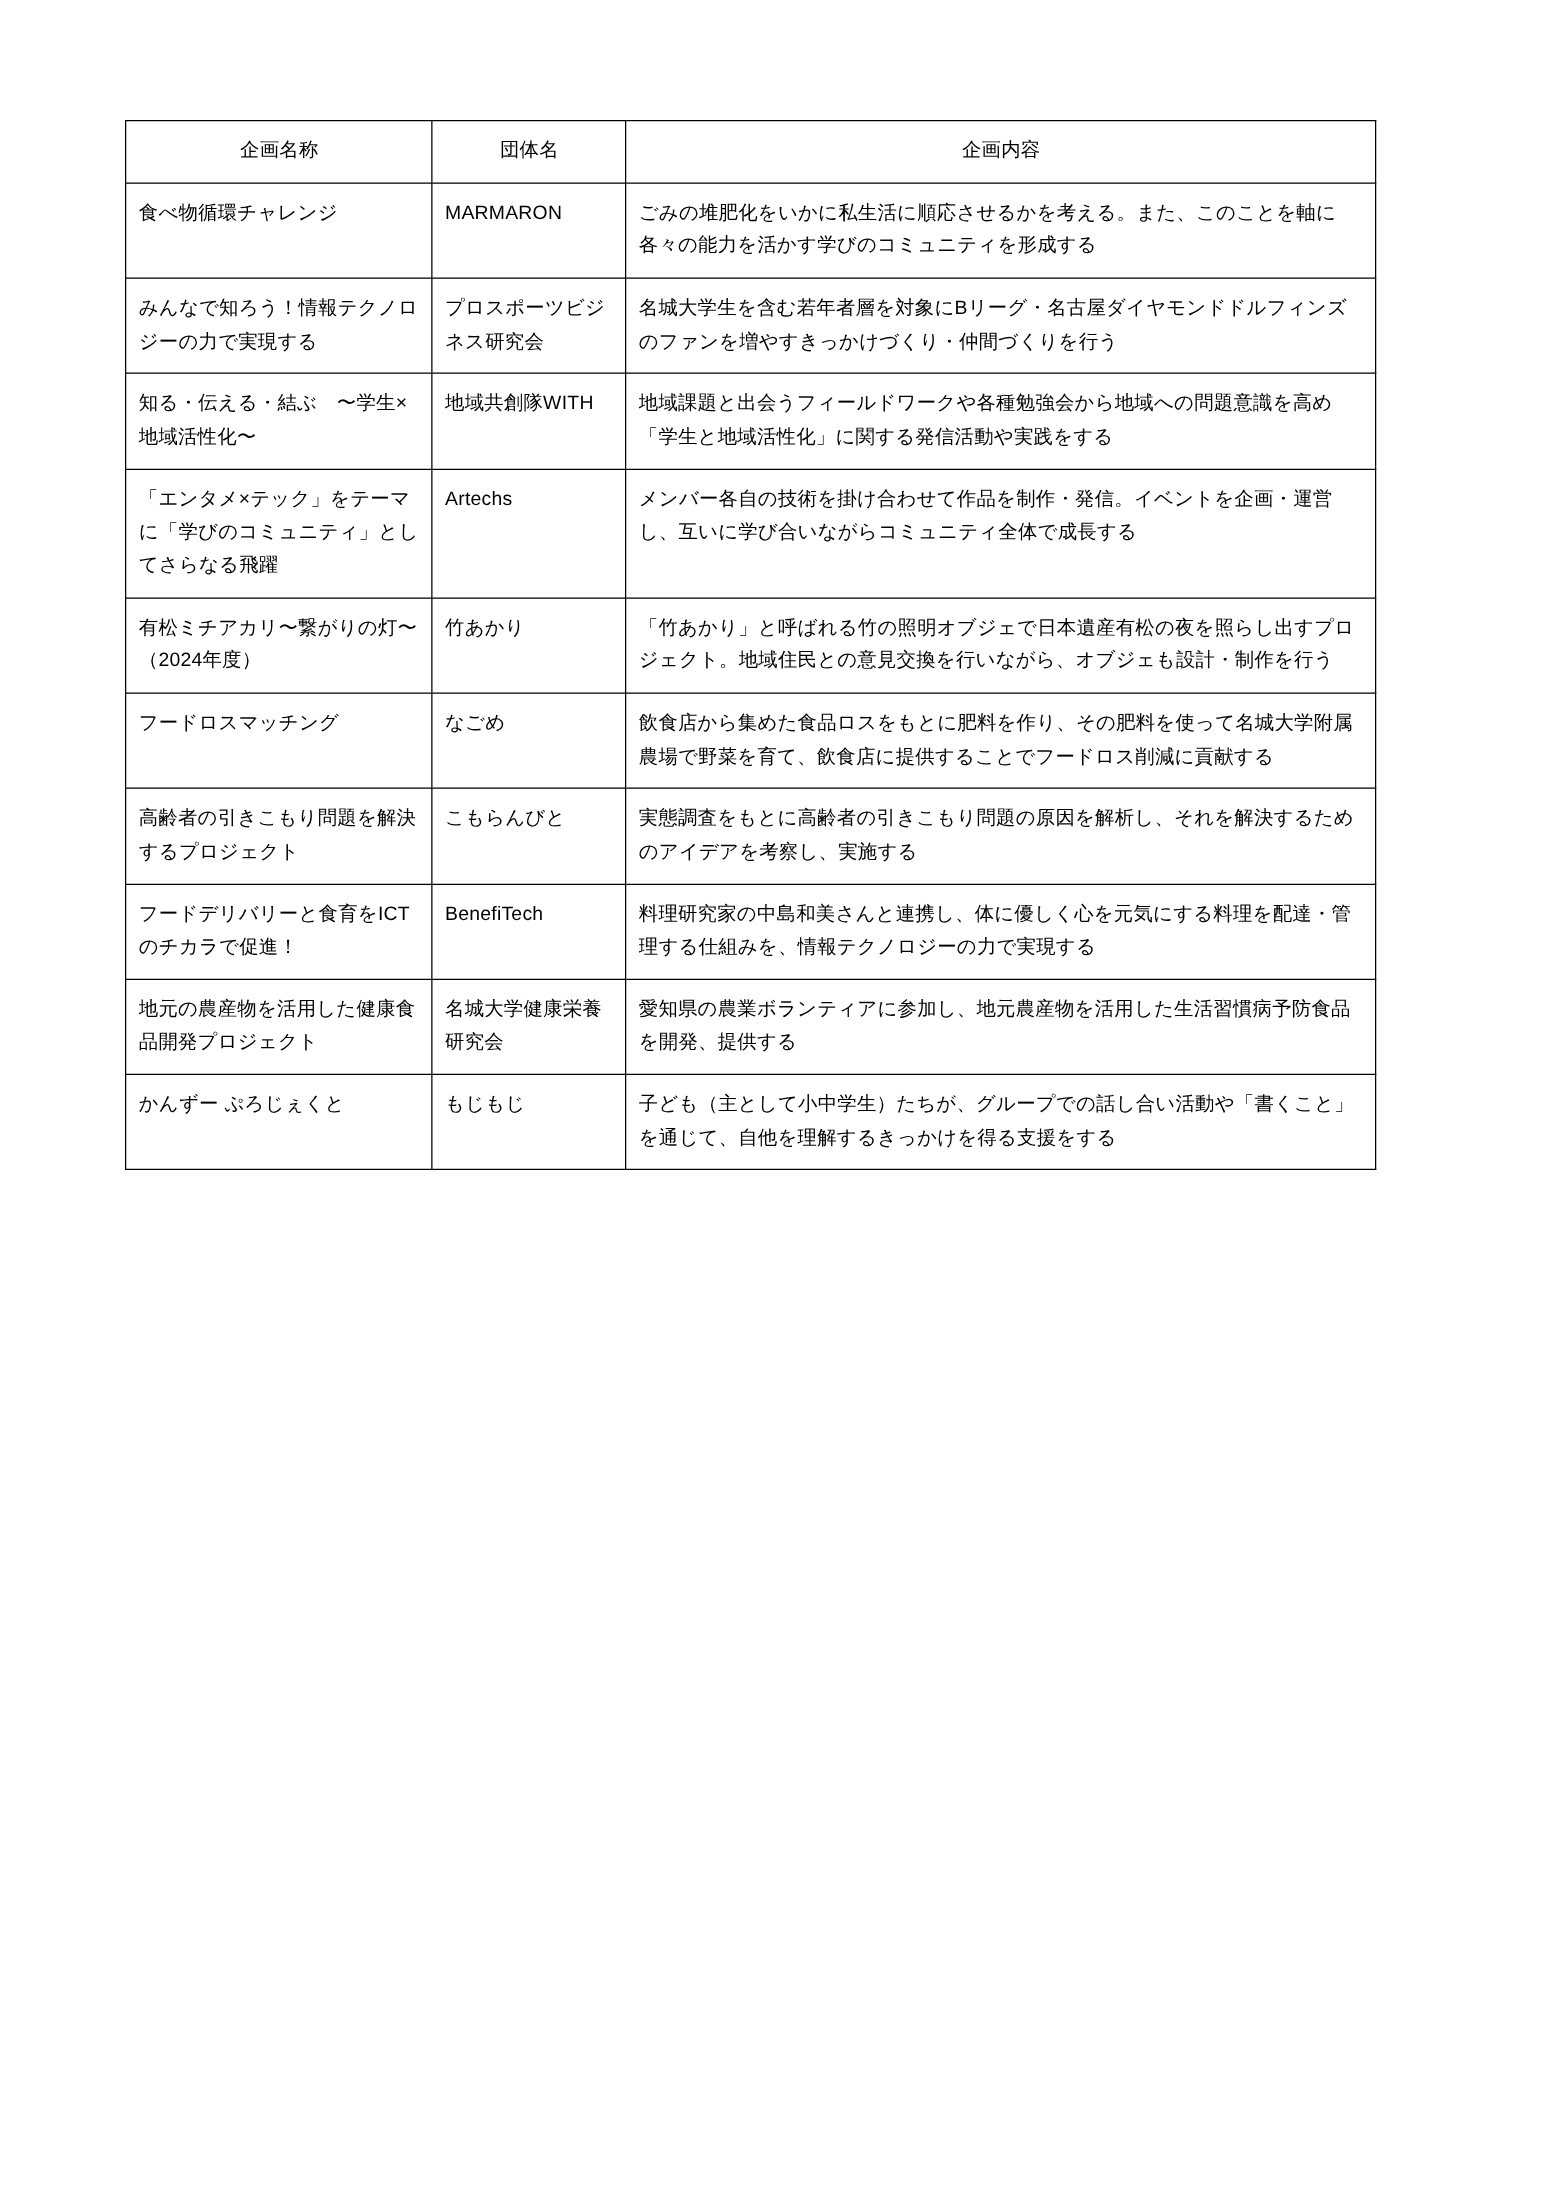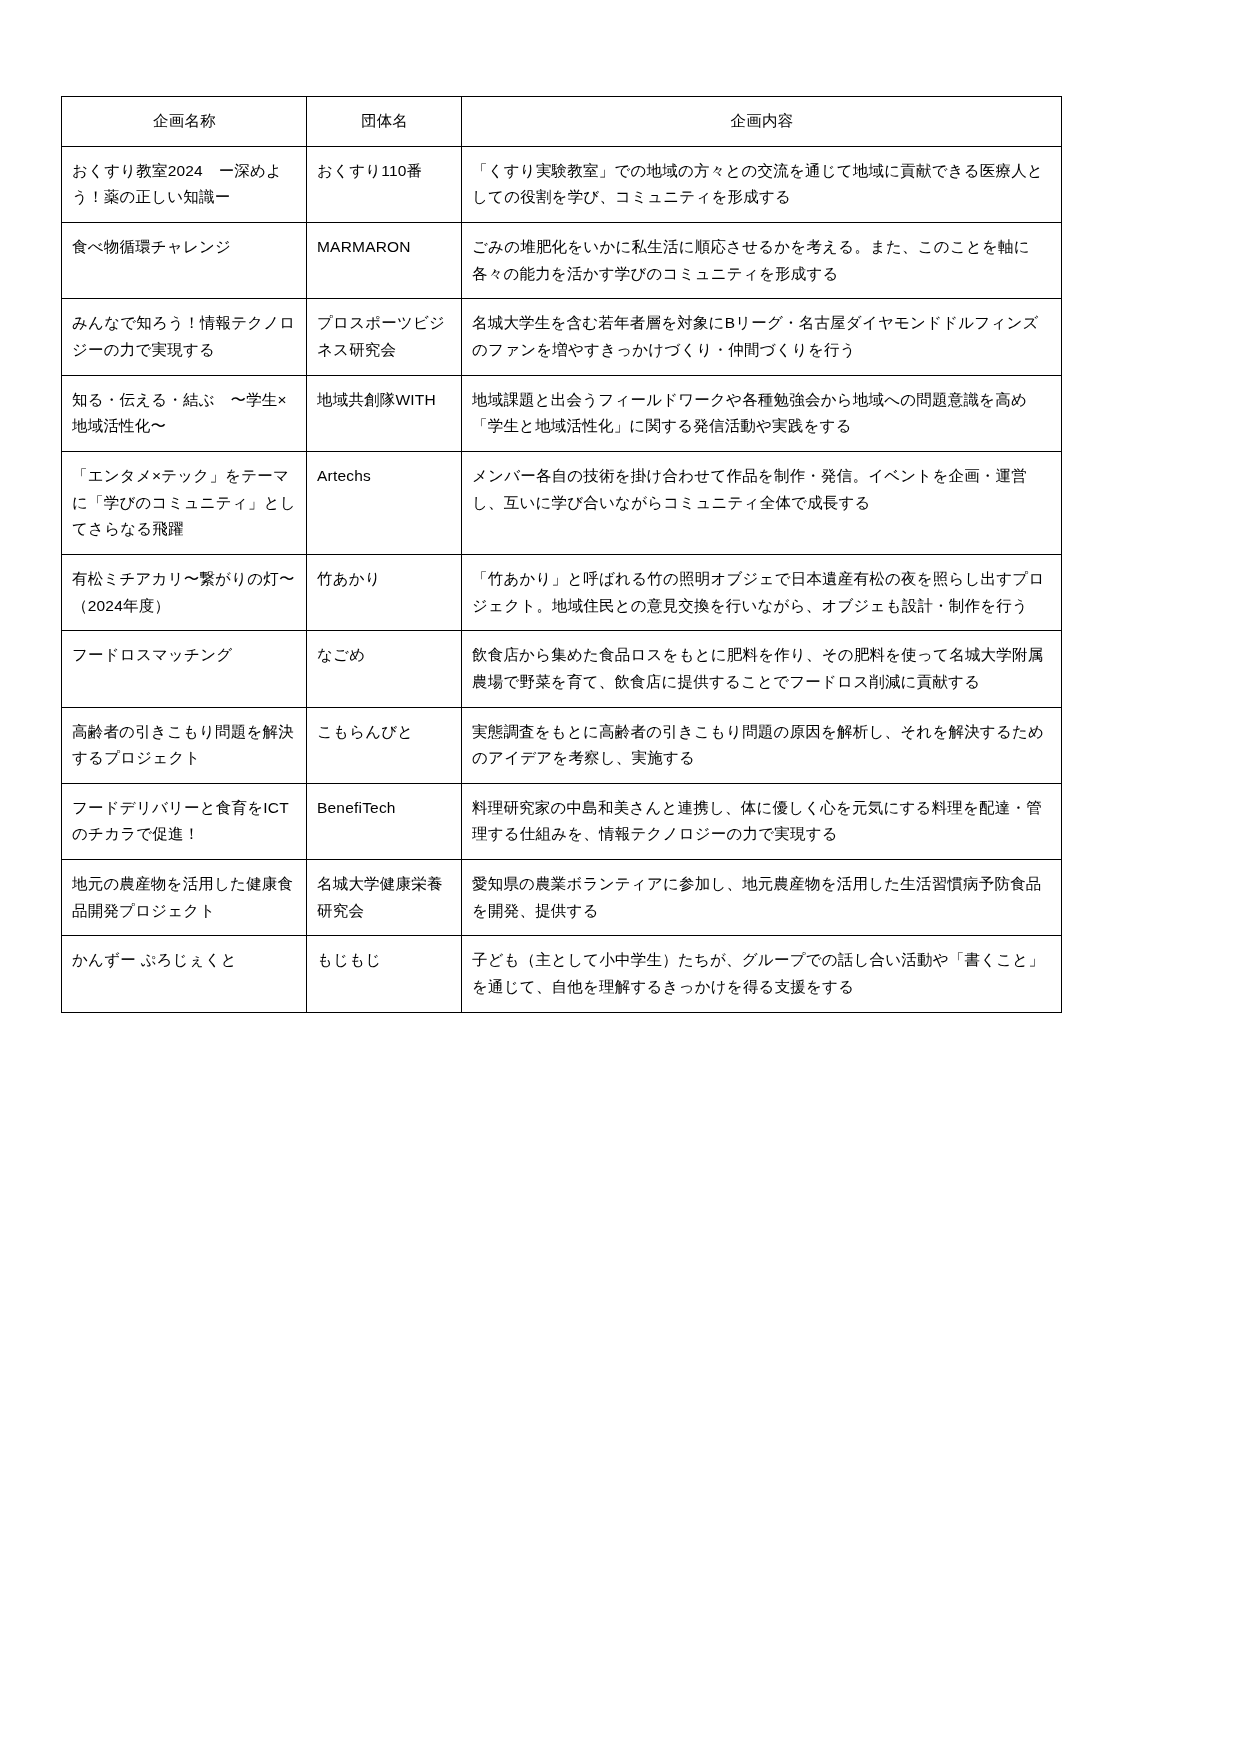--- a/index.html
+++ b/index.html
@@ -12,21 +12,21 @@
     height: 1755px;
     font-family: "Liberation Sans", "DejaVu Sans", sans-serif;
     color: #000000;
     -webkit-font-smoothing: antialiased;
   }
   .page {
     position: relative;
     width: 1238px;
     height: 1755px;
     box-sizing: border-box;
-    padding: 96px 100px 0 61px;
+    padding: 96px 100px 0 100px;
   }
   table.doc-table {
     border-collapse: collapse;
     width: 1000px;
     table-layout: fixed;
   }
   table.doc-table td, table.doc-table th {
     border: 1px solid #000000;
     vertical-align: top;
     padding: 11px 9px 11px 10px;
@@ -68,25 +68,20 @@
     </colgroup>
     <thead>
       <tr>
         <th>企画名称</th>
         <th>団体名</th>
         <th>企画内容</th>
       </tr>
     </thead>
     <tbody>
       <tr>
-        <td class="cell-name ja-wrap">おくすり教室2024　ー深めよう！薬の正しい知識ー</td>
-        <td class="cell-org ja-wrap">おくすり110番</td>
-        <td class="cell-desc ja-wrap">「くすり実験教室」での地域の方々との交流を通じて地域に貢献できる医療人としての役割を学び、コミュニティを形成する</td>
-      </tr>
-      <tr>
         <td class="cell-name ja-wrap">食べ物循環チャレンジ</td>
         <td class="cell-org ja-wrap">MARMARON</td>
         <td class="cell-desc ja-wrap">ごみの堆肥化をいかに私生活に順応させるかを考える。また、このことを軸に各々の能力を活かす学びのコミュニティを形成する</td>
       </tr>
       <tr>
         <td class="cell-name ja-wrap">みんなで知ろう！情報テクノロジーの力で実現する</td>
         <td class="cell-org ja-wrap">プロスポーツビジネス研究会</td>
         <td class="cell-desc ja-wrap">名城大学生を含む若年者層を対象にBリーグ・名古屋ダイヤモンドドルフィンズのファンを増やすきっかけづくり・仲間づくりを行う</td>
       </tr>
       <tr>

